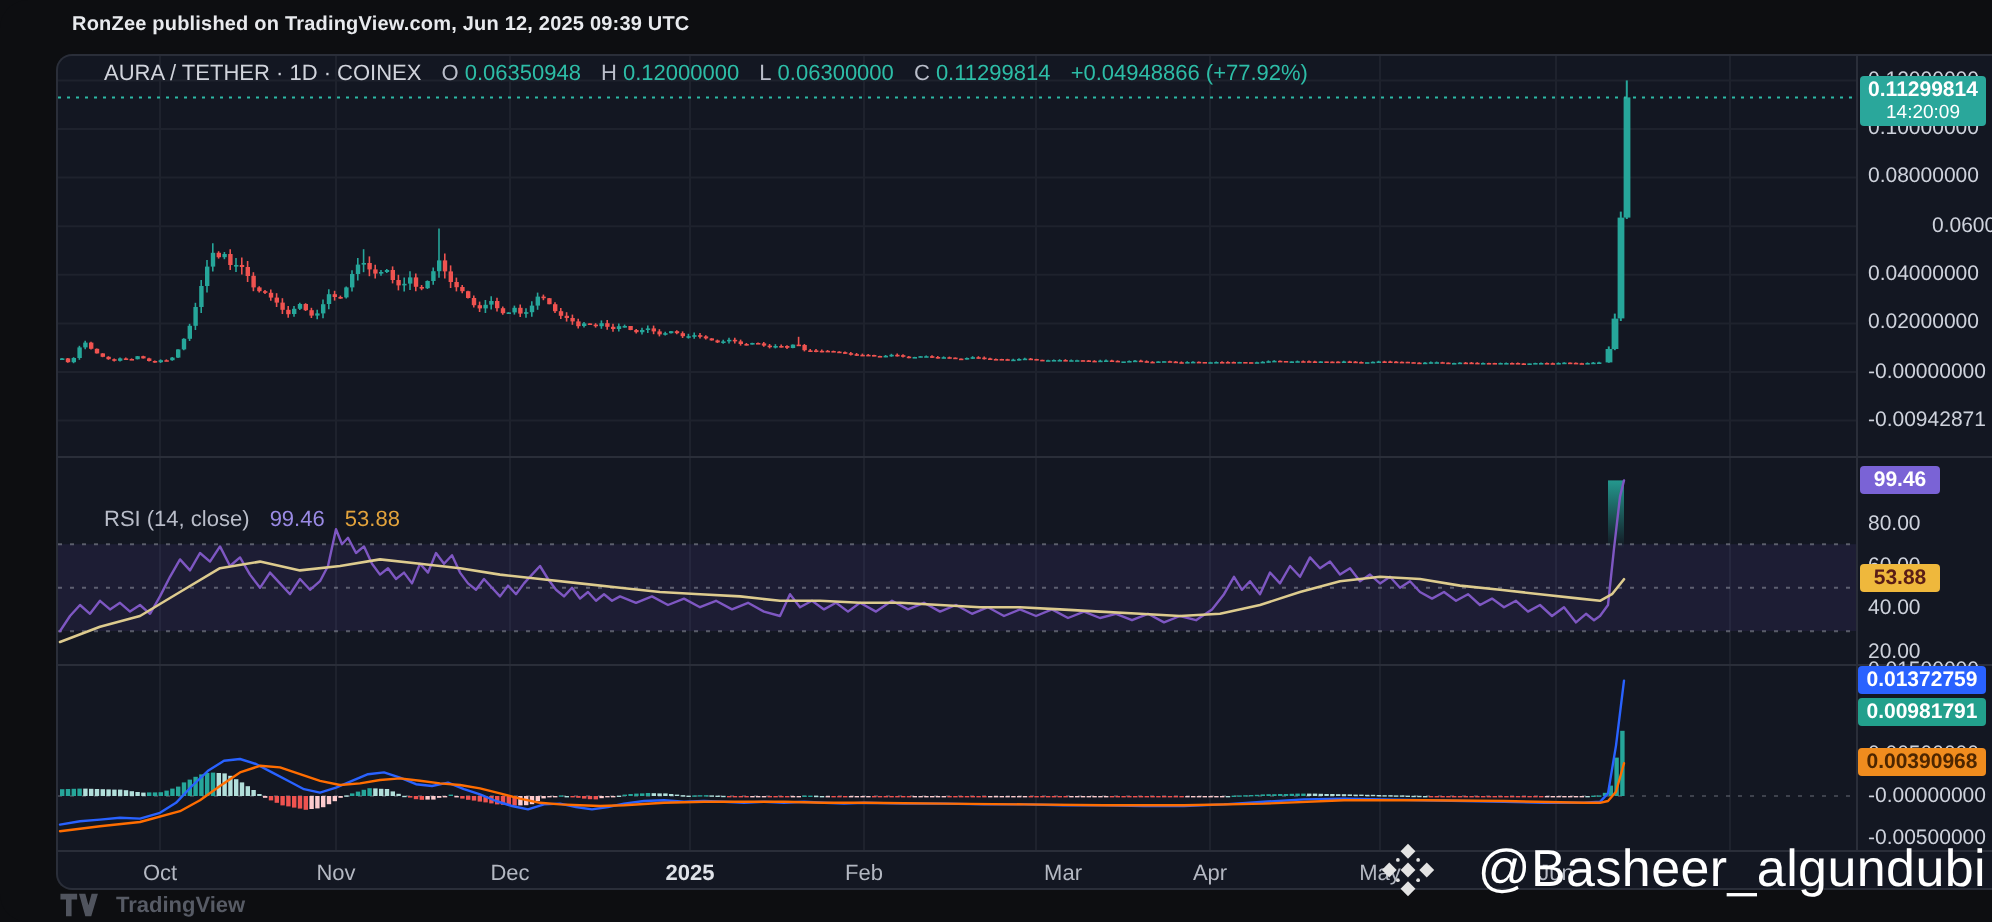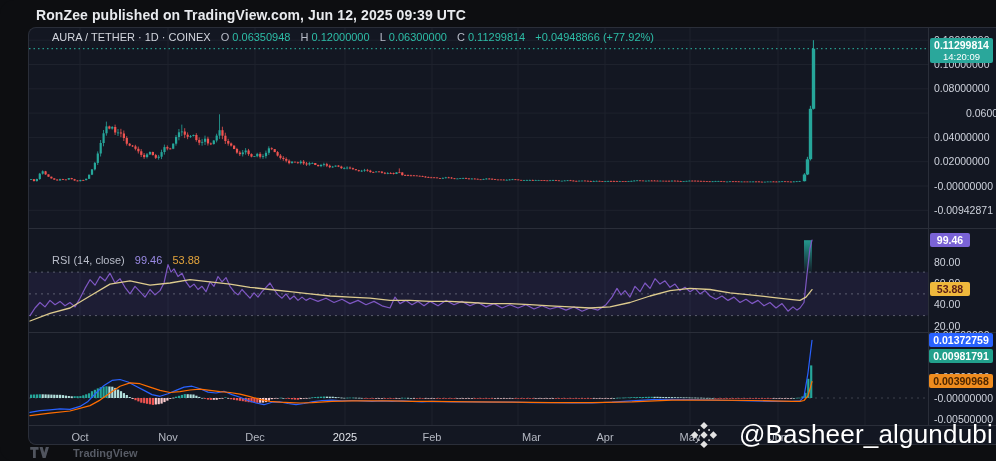--- a/index.html
+++ b/index.html
@@ -1,32 +1,32 @@
 <!DOCTYPE html>
 <html><head>
 <meta charset="utf-8">
 <style>
   html,body{margin:0;padding:0;background:#0d0e11;}
   *{box-sizing:border-box;font-family:"Liberation Sans",sans-serif;}
   #stage{position:relative;width:996px;height:461px;background:#0d0e11;overflow:hidden;border-radius:14px 0 0 14px;}
-  .pubbar{position:absolute;left:36px;top:7px;font-size:14px;font-weight:600;color:#e8eaee;letter-spacing:.1px;}
+  .pubbar{position:absolute;left:36px;top:7px;font-size:10px;font-weight:600;color:#e8eaee;letter-spacing:.1px;}
   .panel{position:absolute;left:28px;top:27px;width:968px;height:418px;background:#131722;border:1px solid #2a2e39;border-right:none;border-radius:8px 0 0 8px;}
   #chart-svg{position:absolute;left:0;top:0;}
   .legend{position:absolute;font-size:11px;color:#d1d4dc;white-space:nowrap;z-index:5;}
   .legend .k{color:#b9bdc9;margin-left:7px;}
   .legend .dim{color:#d1d4dc;}
   .legend .v{margin-left:3px;}
   .tick{position:absolute;font-size:10.5px;color:#ced2dc;white-space:nowrap;z-index:4;}
   .pill{position:absolute;font-size:10.5px;font-weight:600;border-radius:2px;padding:1px 4px;z-index:6;white-space:nowrap;}
   .pill .sub{font-size:9.5px;font-weight:400;text-align:center;}
   .ttick{position:absolute;width:46px;text-align:center;font-size:11px;color:#b4b8c2;z-index:4;}
-  .ttick.em{color:#dfe2e8;font-weight:400;}
+  .ttick.em{color:#dfe2e8;font-weight:700;}
   .watermark{position:absolute;top:419px;right:3px;display:flex;align-items:center;gap:20px;z-index:20;color:#ffffff;}
   .watermark .wtxt{font-size:26px;font-weight:500;letter-spacing:.2px;}
-  .footer{position:absolute;left:29px;top:446px;display:flex;align-items:center;gap:23px;z-index:8;}
+  .footer{position:absolute;left:29px;top:446px;display:flex;align-items:center;gap:8px;z-index:8;}
   .footer .ftxt{font-size:11px;font-weight:700;color:#575b65;}
 </style>
 </head>
 <body>
 
 <div id="stage">
 
   <div class="pubbar">RonZee published on TradingView.com, Jun 12, 2025 09:39 UTC</div>
 
   <div class="panel"></div>

